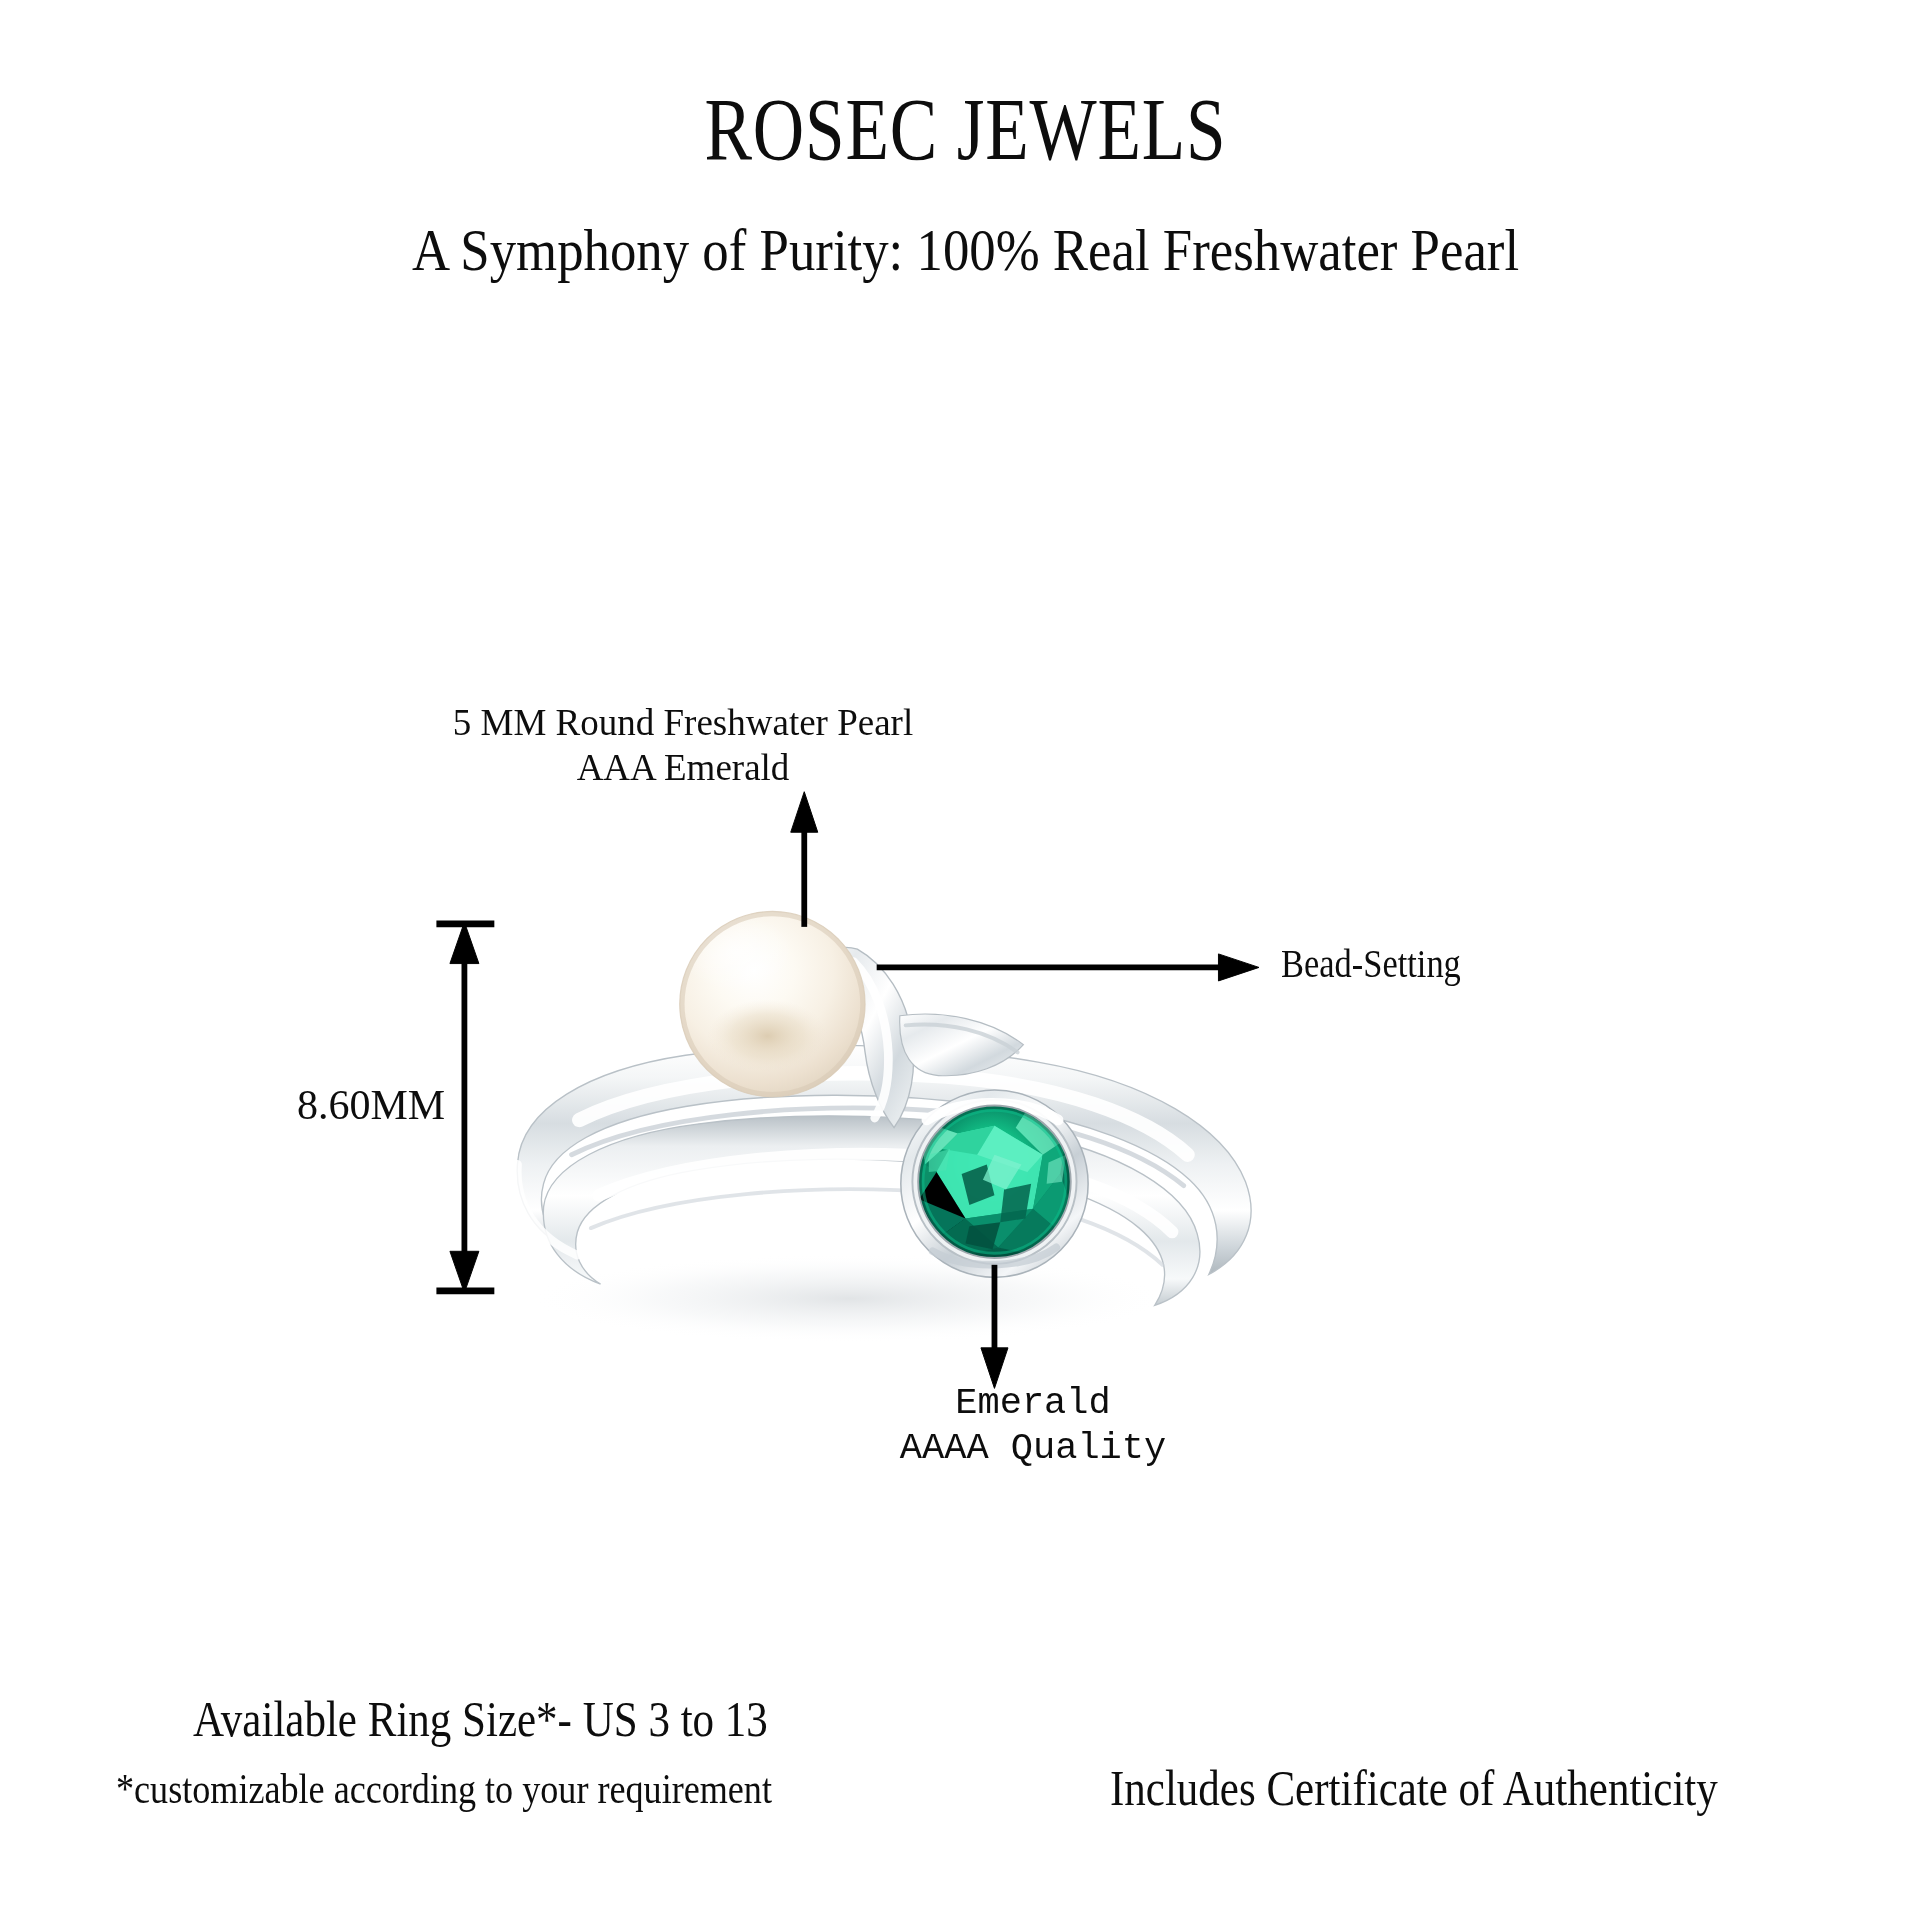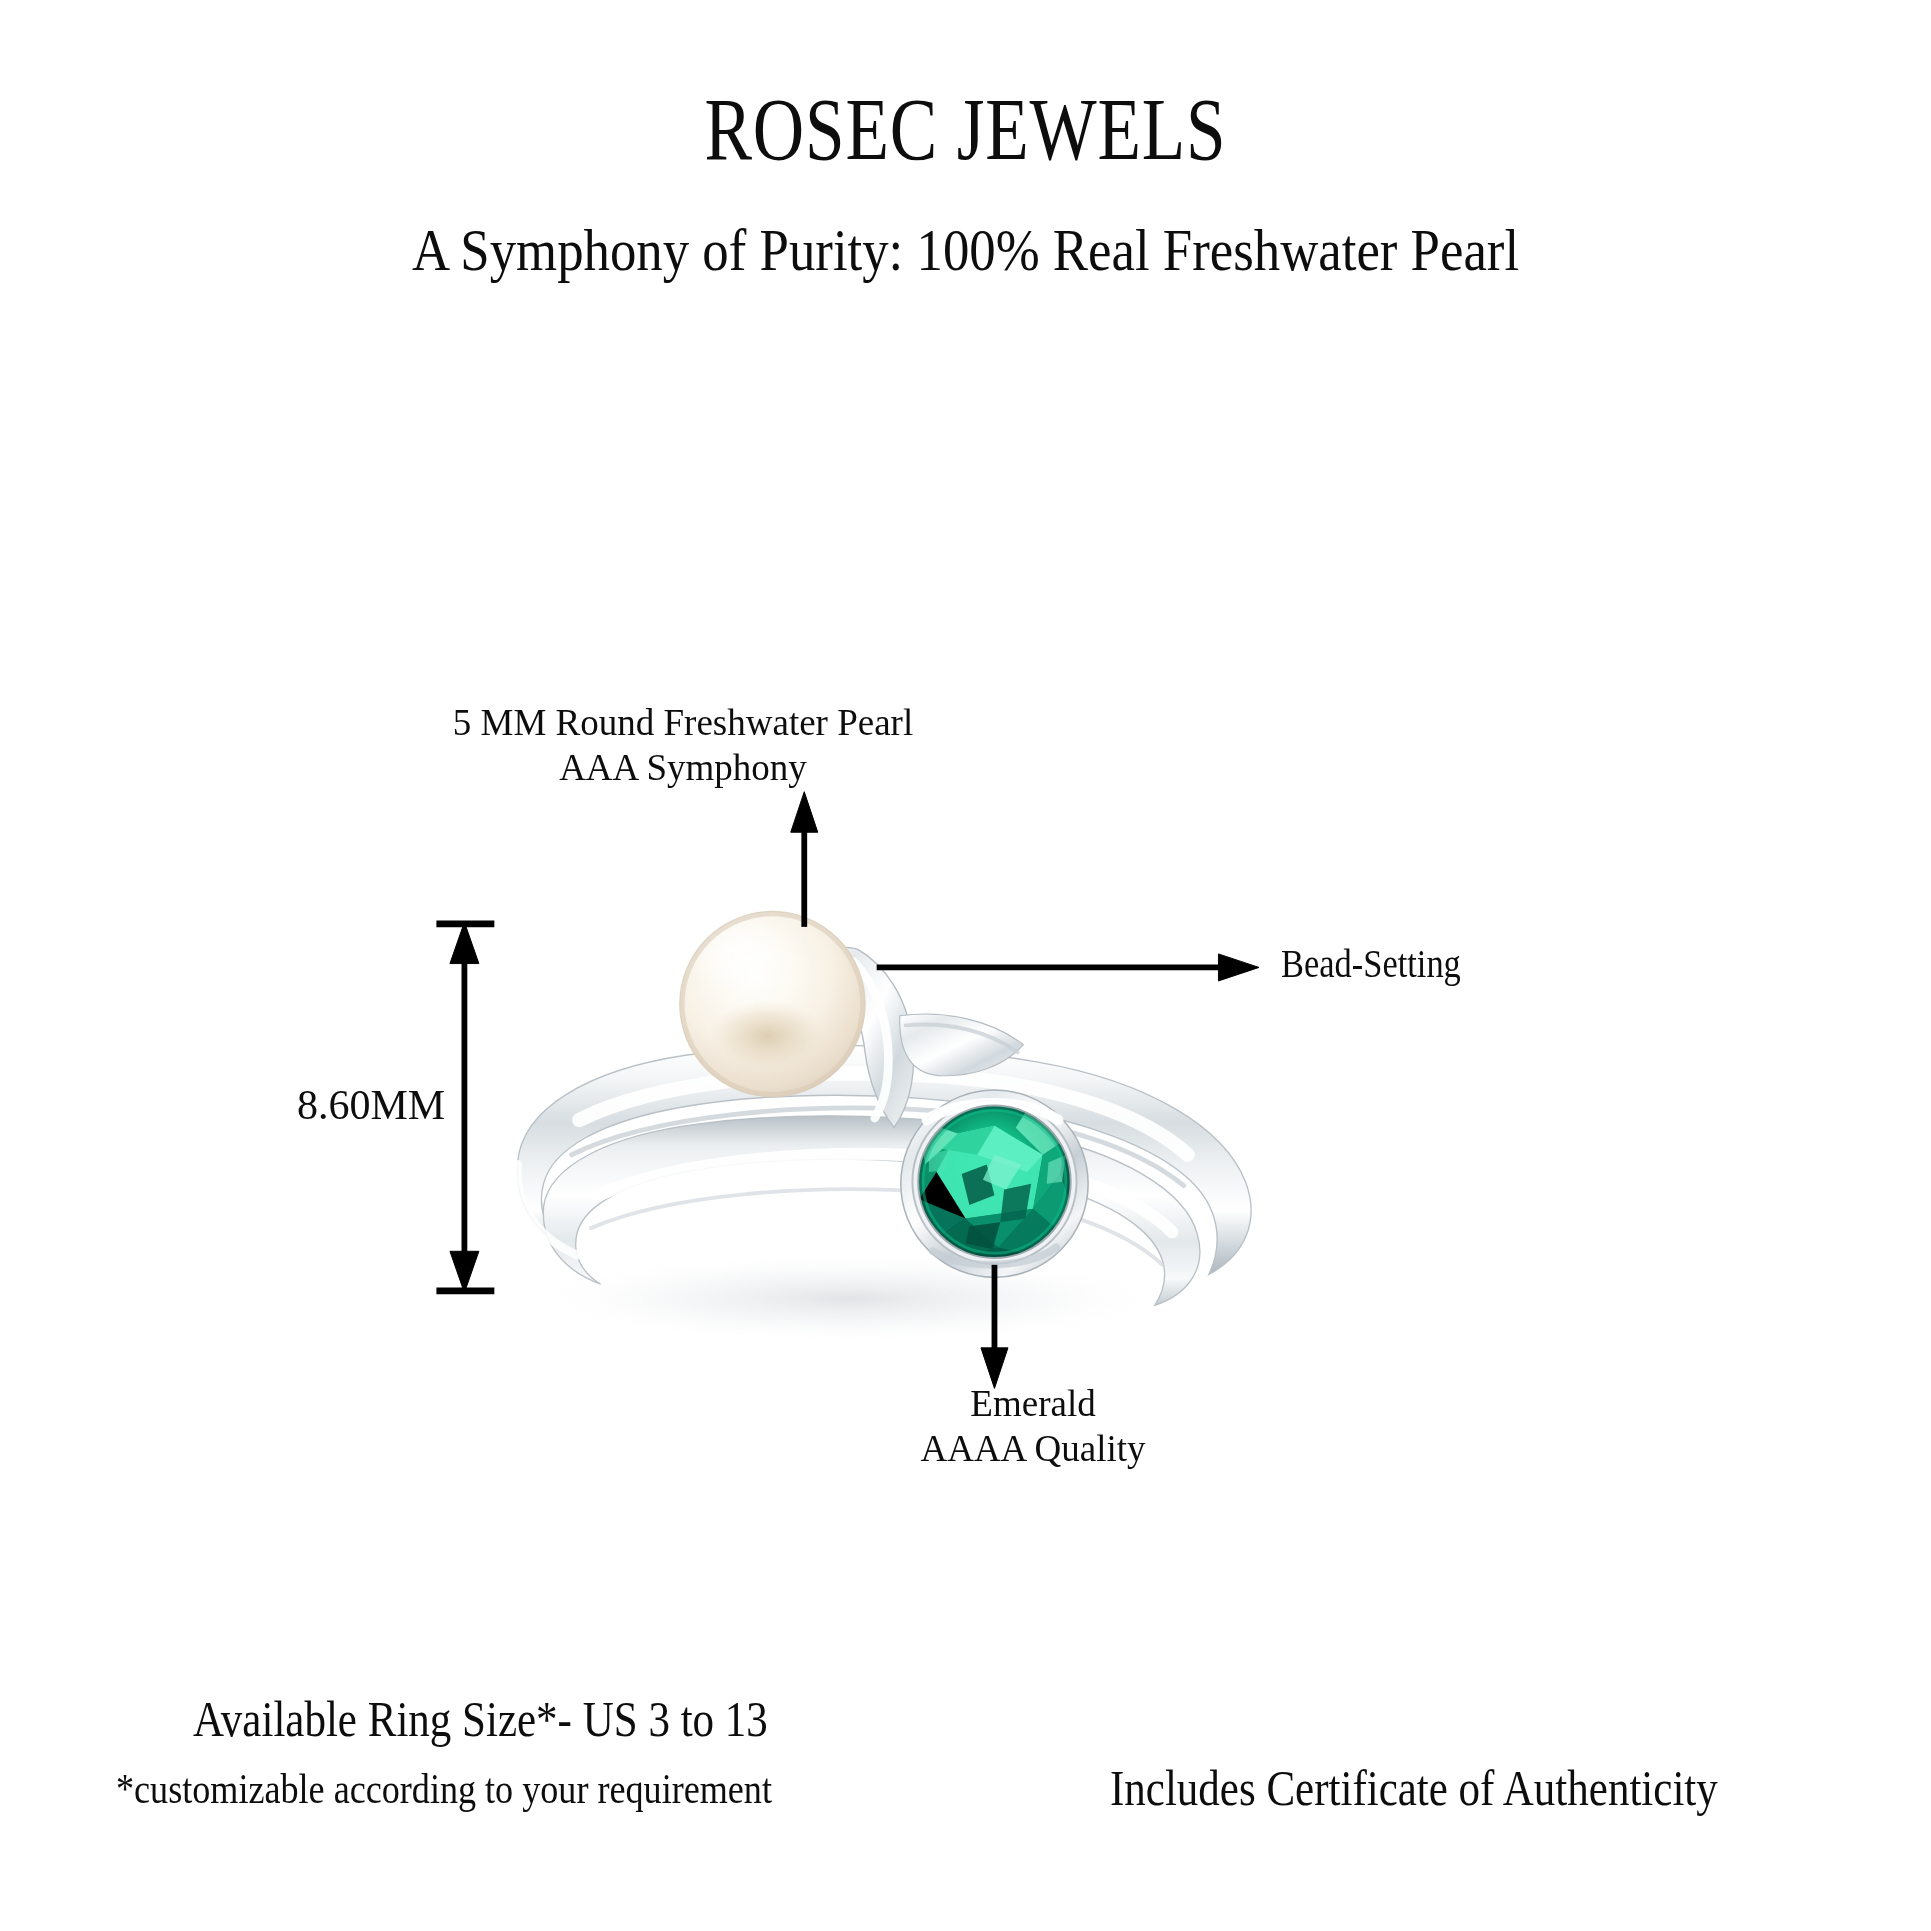--- a/index.html
+++ b/index.html
@@ -55,20 +55,21 @@
     left: 683px;
     top: 700px;
     text-align: center;
     transform: translateX(-50%);
   }
   #callout-emerald {
     left: 1033px;
     top: 1381px;
     text-align: center;
     transform: translateX(-50%);
+    font-family: Liberation Mono, monospace;
   }
   #callout-bead-setting {
     left: 1281px;
     top: 938px;
     font-size: 41px;
     transform: scaleX(0.84);
     transform-origin: left top;
   }
   #dim-label {
     position: absolute;
@@ -319,21 +320,21 @@
     <polygon points="1030,1438 1016,1396 1044,1396"></polygon>
   </g>
 </svg>
 
 <div id="brand-title">ROSEC JEWELS</div>
 
 <div id="brand-subtitle">A Symphony of Purity: 100% Real Freshwater Pearl</div>
 
 <div id="callout-pearl" class="callout">
   <div>5 MM Round Freshwater Pearl</div>
-  <div>AAA Symphony</div>
+  <div>AAA Emerald</div>
 </div>
 
 <div id="callout-bead-setting" class="callout">Bead-Setting</div>
 
 <div id="callout-emerald" class="callout">
   <div>Emerald</div>
   <div>AAAA Quality</div>
 </div>
 
 <div id="dim-label">8.60MM</div>

